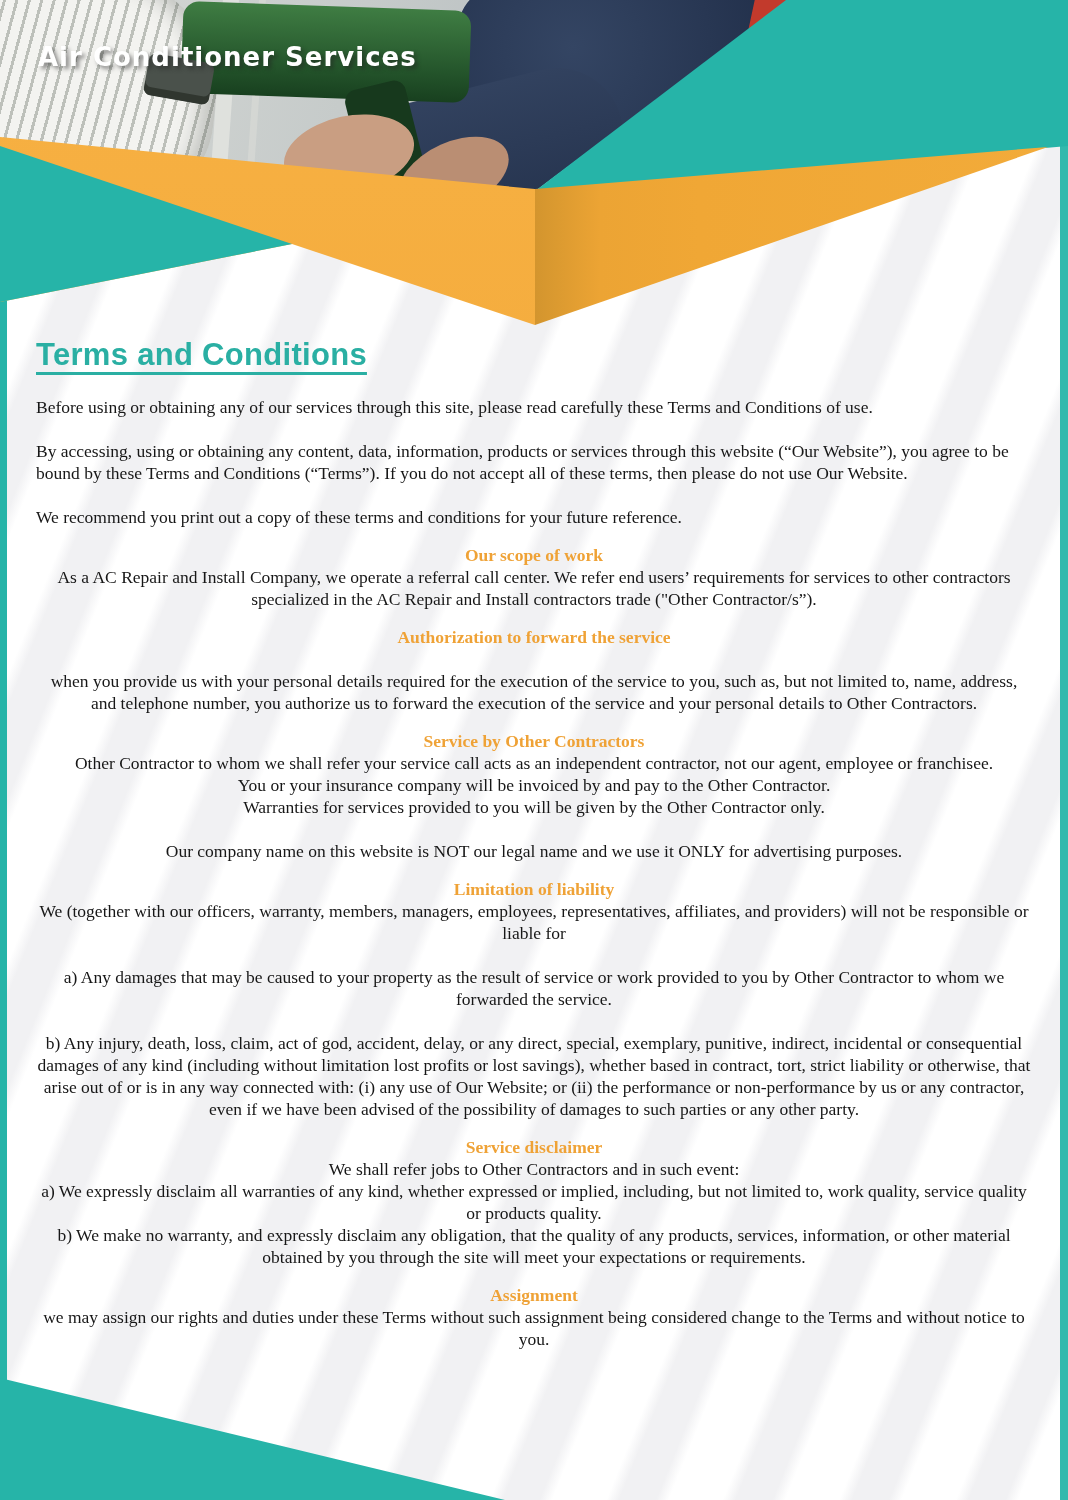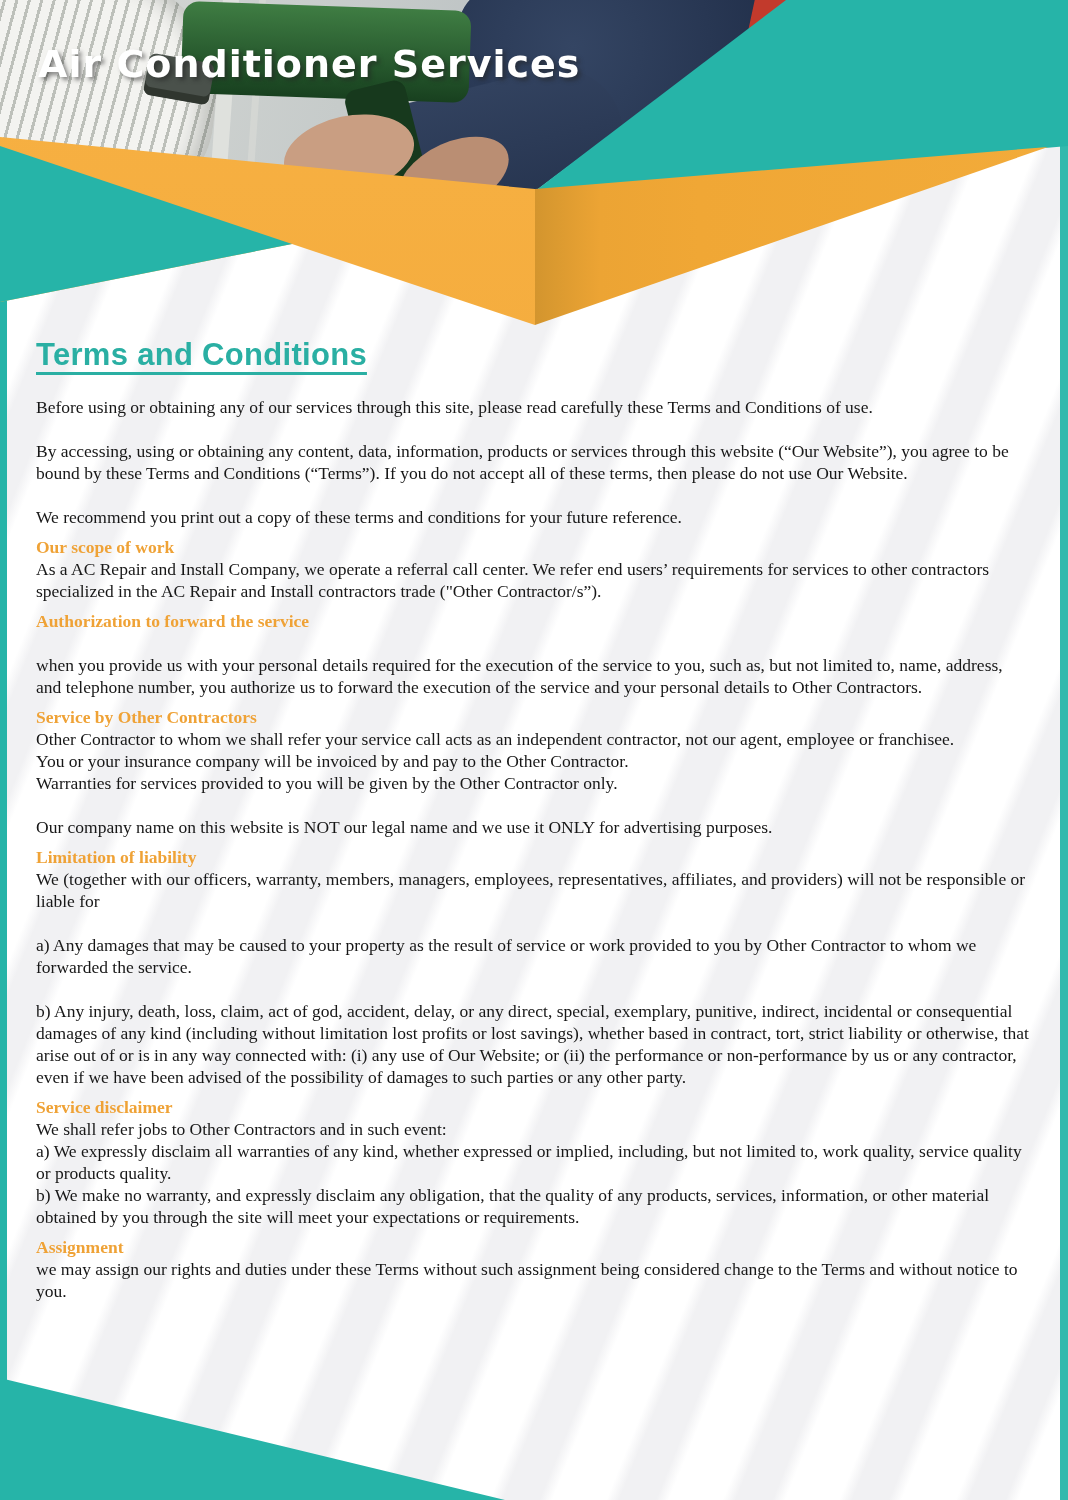--- a/index.html
+++ b/index.html
@@ -48,21 +48,21 @@
   .strap{left:748px;top:-12px;width:46px;height:92px;background:#c23a2c;transform:rotate(12deg);border-radius:6px;}
   .drill-body{left:182px;top:6px;width:288px;height:92px;border-radius:16px;transform:rotate(2deg);
     background:linear-gradient(180deg,#3f7d43,#23532a 70%,#18401f);}
   .drill-chuck{left:146px;top:58px;width:66px;height:42px;background:#4a514b;border-radius:7px;transform:rotate(10deg);
     box-shadow:inset 0 -8px 0 #30362f;}
   .drill-grip{left:354px;top:84px;width:62px;height:102px;background:#17391d;border-radius:12px;transform:rotate(-14deg);}
   .hand-front{left:283px;top:116px;width:132px;height:76px;background:#c99e82;border-radius:50%;transform:rotate(-12deg);}
   .hand-back{left:396px;top:142px;width:116px;height:66px;background:#ba8e73;border-radius:50%;transform:rotate(-24deg);}
   .hero-title{
     left:38px;top:42px;z-index:5;
-    font-family:"DejaVu Sans",sans-serif;font-weight:bold;font-size:38px;
+    font-family:"DejaVu Sans",sans-serif;font-weight:bold;font-size:26px;
     color:#ffffff;letter-spacing:1px;
     text-shadow:3px 3px 4px rgba(35,35,35,.55);
     white-space:nowrap;
   }
   
   .teal-block{
     inset:0;z-index:3;background:#26b4a8;
     clip-path:polygon(786px 0px,1068px 0px,1068px 146px,535px 191px);
   }
   .orange-left{
@@ -86,21 +86,21 @@
   }
   .terms-heading{
     margin:0 0 22px 0;
     font-family:"Liberation Sans",sans-serif;
     font-size:31px;line-height:38px;font-weight:bold;color:#2aafa3;letter-spacing:.3px;
     text-decoration:underline;text-decoration-thickness:3px;text-underline-offset:7px;
     text-decoration-color:#2aafa3;
   }
   .content p{margin:0;white-space:pre-line;}
   .intro p + p{margin-top:22px;}
-  .section{margin-top:8px;}
+  .section{margin-top:16px;text-align:center;}
   .section h3{
     margin:0;font-size:17.5px;line-height:22px;font-weight:bold;color:#efa236;
     font-family:"Liberation Serif",serif;
   }
   .gap{margin-top:22px !important;}
 </style>
 </head>
 <body>
 
 <div class="abs stripes"></div>

